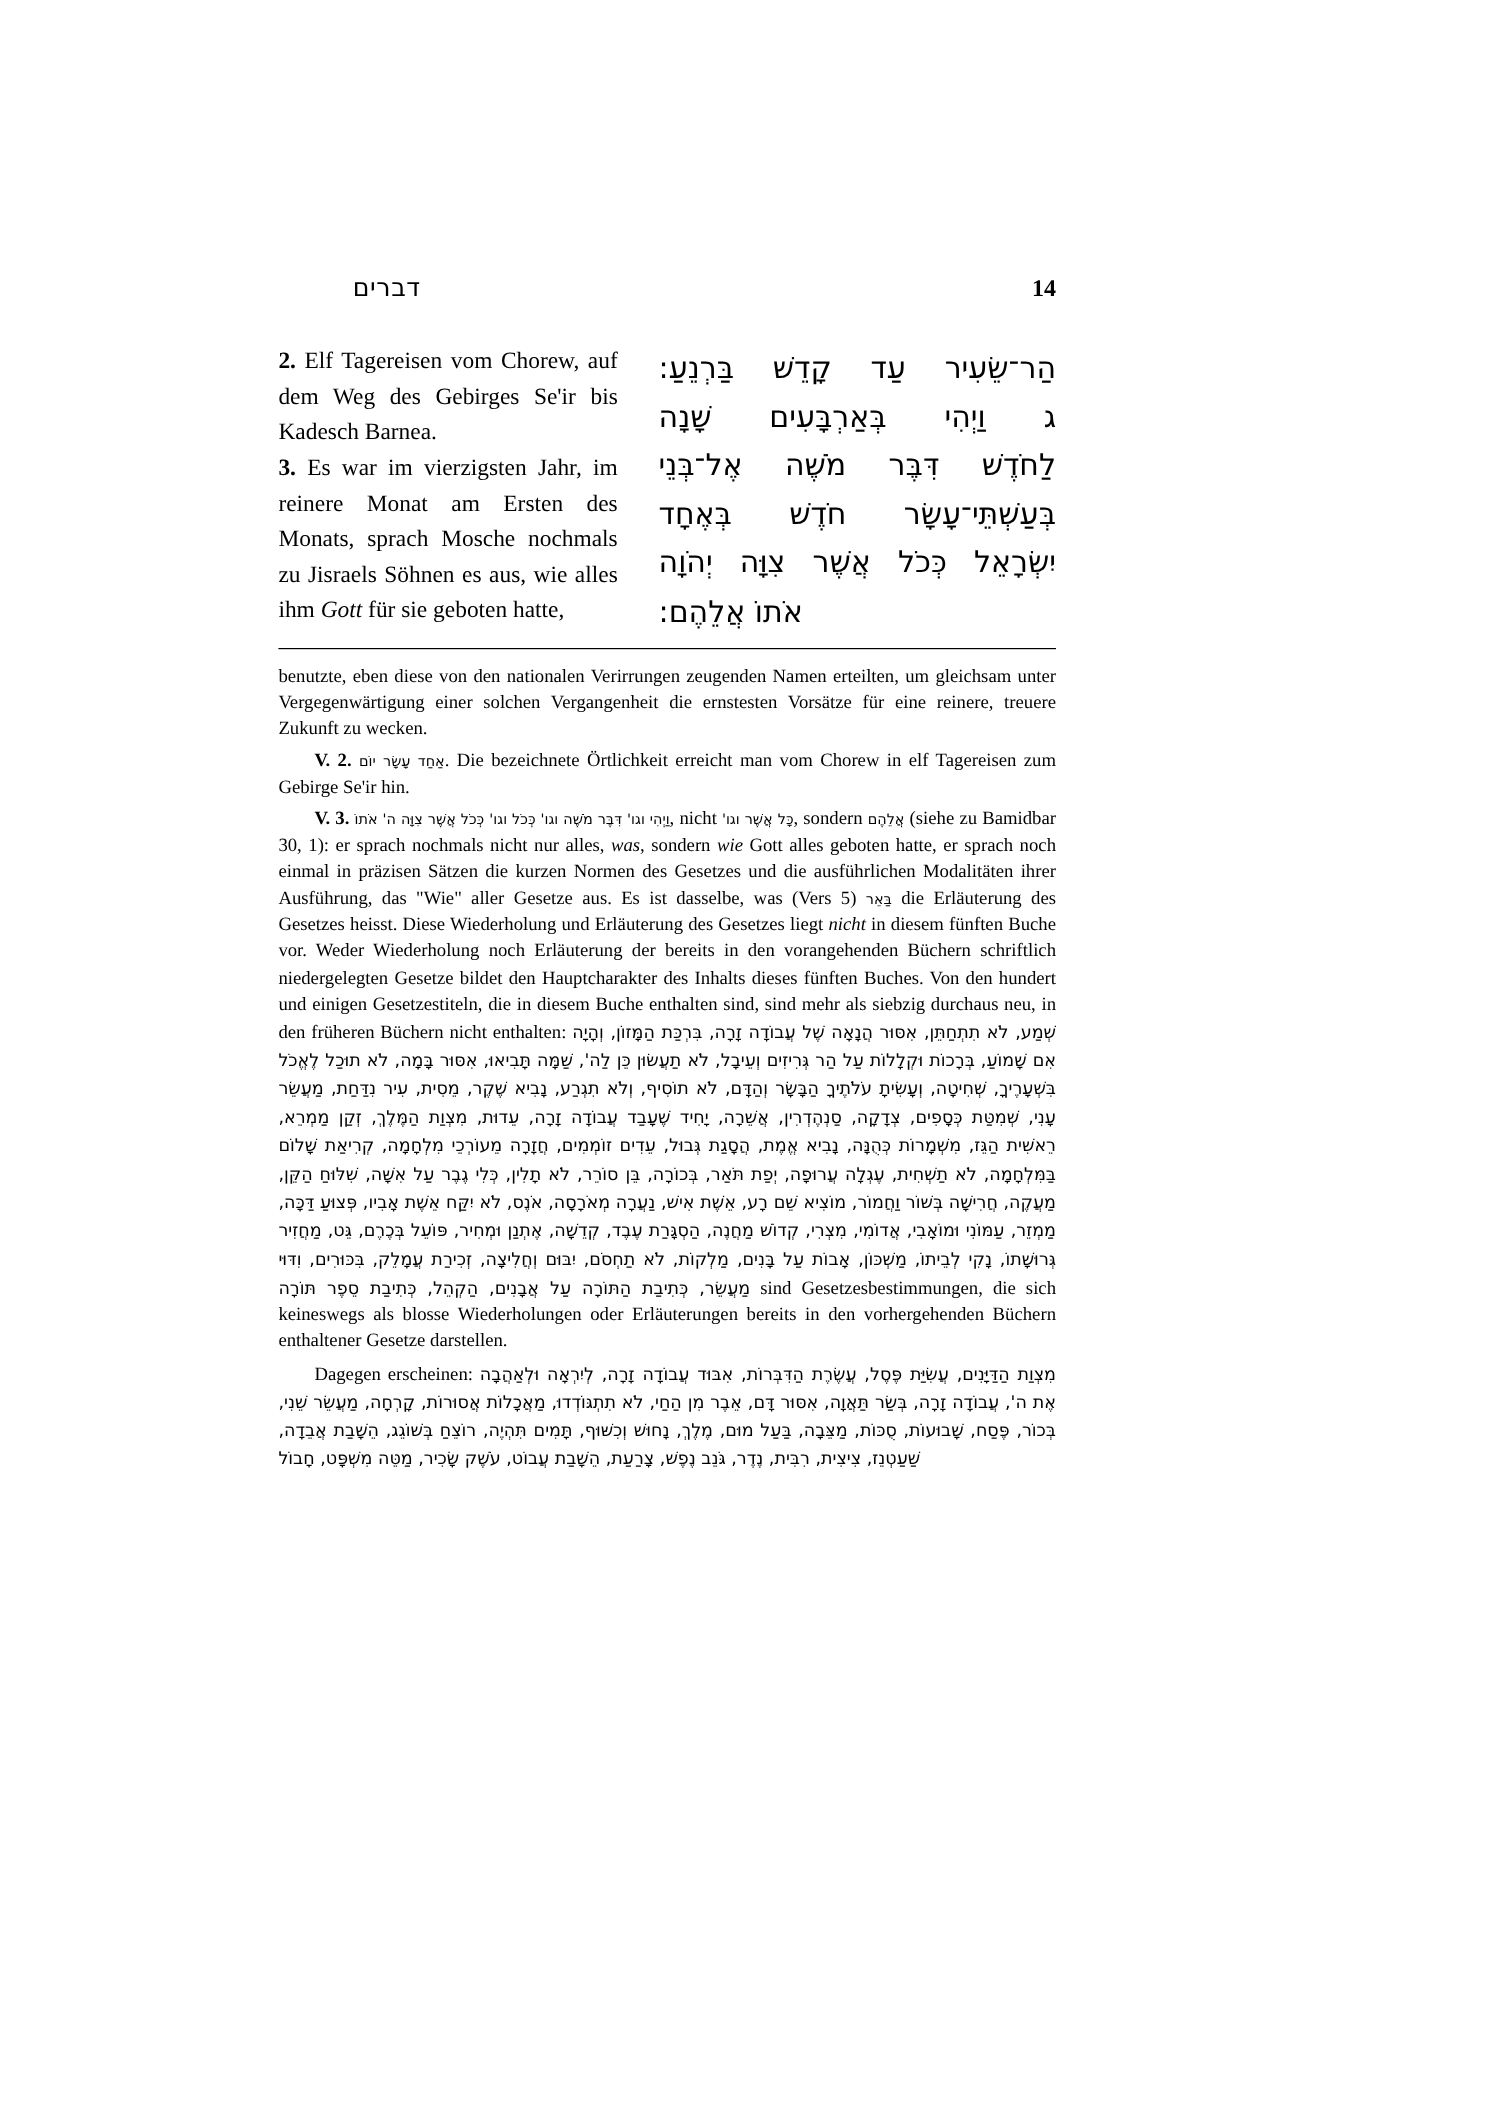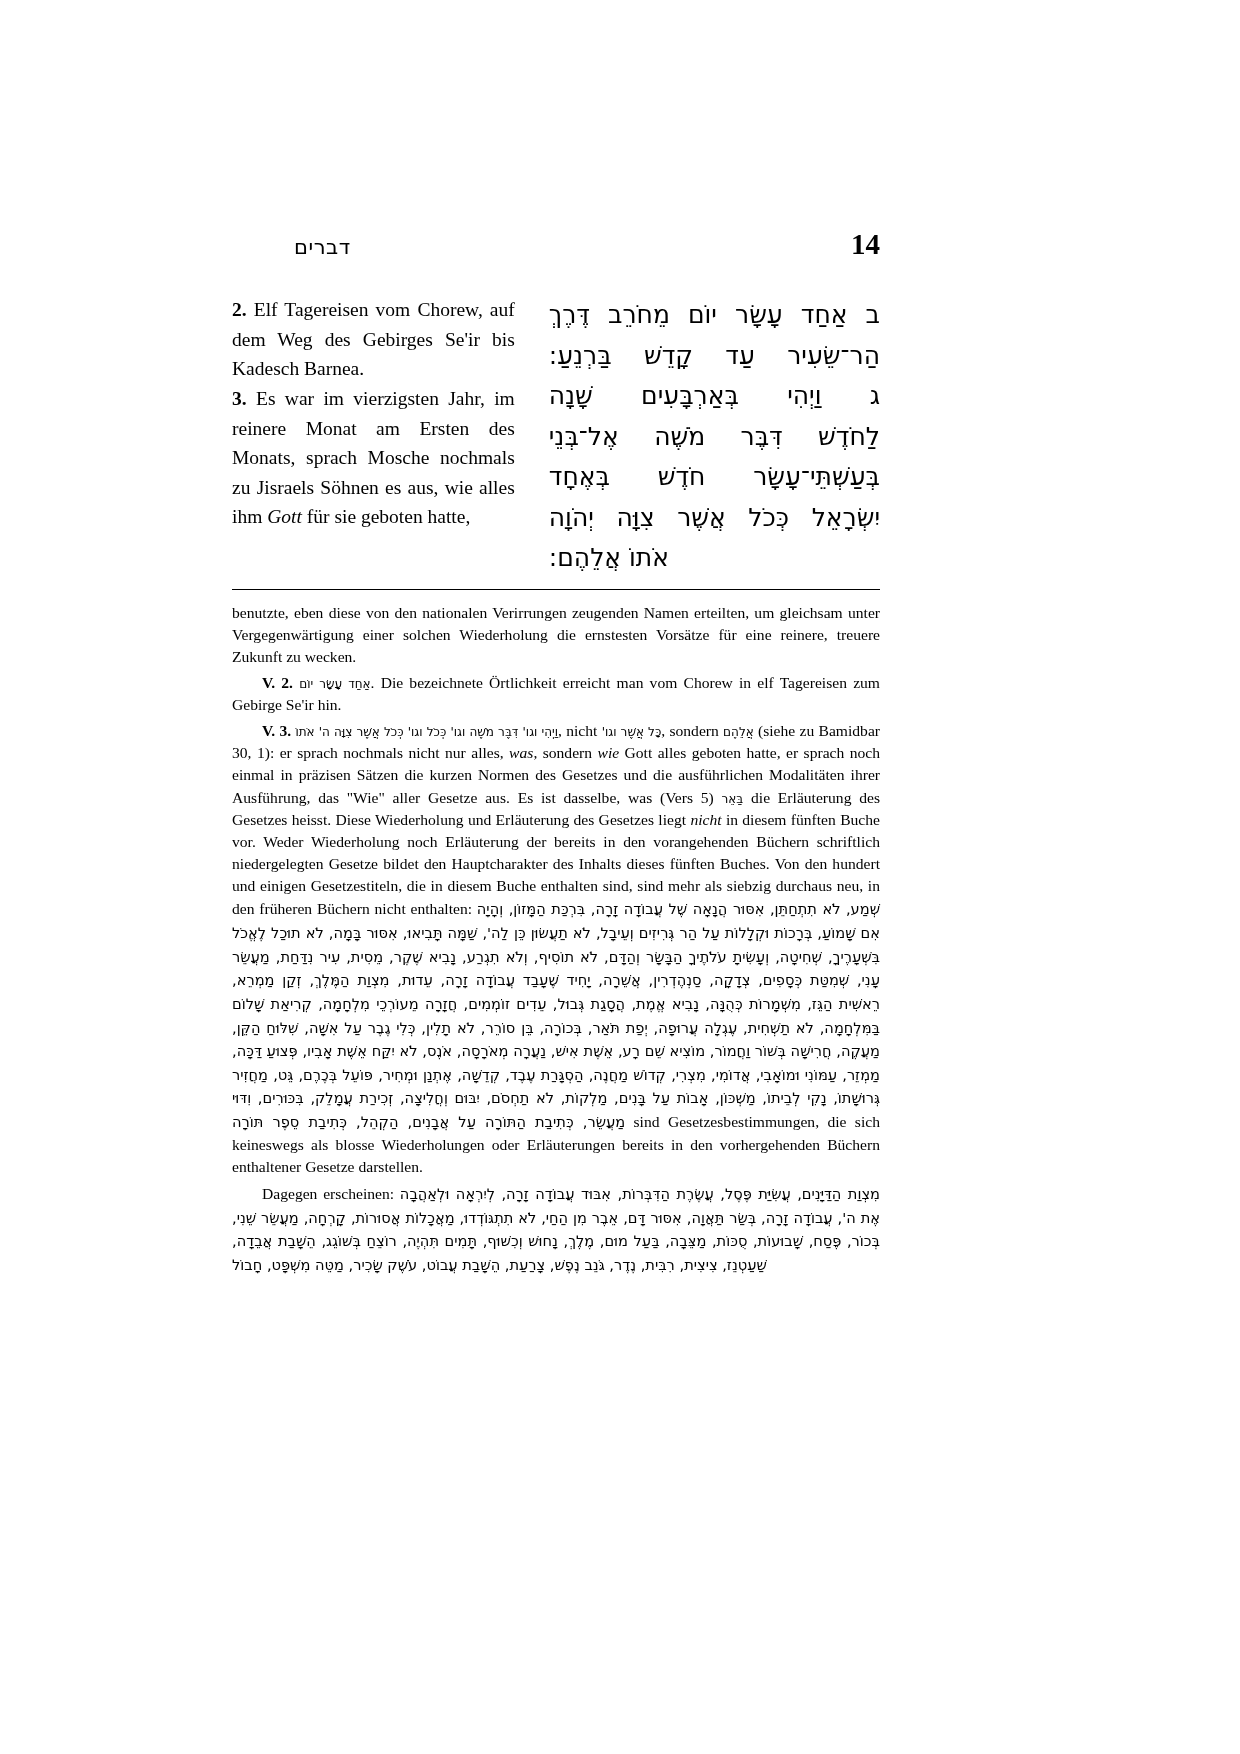--- a/index.html
+++ b/index.html
@@ -42,21 +42,21 @@
     font-family: "DejaVu Sans", sans-serif;
     font-size: 21px;
     letter-spacing: 0.5px;
     direction: rtl;
     margin-left: 62px;
   }
   .runhead .spacer { flex: 1; }
   .runhead .pageno {
     font-family: "Liberation Serif", serif;
     font-weight: bold;
-    font-size: 29px;
+    font-size: 20px;
   }
 
   
   .verseblock {
     display: flex;
     flex-direction: row;
     width: 648px;
     margin-bottom: 6px;
     gap: 20px;
   }
@@ -137,35 +137,34 @@
       <span class="spacer"></span>
       <span class="pageno">14</span>
     </div>
 
     <div class="verseblock">
       <div class="col-de">
         <p><span class="vnum">2.</span><span> Elf Tagereisen vom Chorew, auf dem Weg des Gebirges Se'ir bis Kadesch Barnea.</span></p>
         <p><span class="vnum">3.</span><span> Es war im vierzigsten Jahr, im reinere Monat am Ersten des Monats, sprach Mosche nochmals zu Jisraels Söhnen es aus, wie alles ihm </span><i>Gott</i><span> für sie geboten hatte,</span></p>
       </div>
       <div class="col-he">
-        <p>ב אַחַד עָשָׂר יוֹם מֵחֹרֵב דֶּרֶךְ</p>
         <p>הַר־שֵׂעִיר עַד קָדֵשׁ בַּרְנֵעַ:</p>
         <p>ג וַיְהִי בְּאַרְבָּעִים שָׁנָה</p>
         <p>לַחֹדֶשׁ דִּבֶּר מֹשֶׁה אֶל־בְּנֵי</p>
         <p>בְּעַשְׁתֵּי־עָשָׂר חֹדֶשׁ בְּאֶחָד</p>
         <p>יִשְׂרָאֵל כְּכֹל אֲשֶׁר צִוָּה יְהֹוָה</p>
         <p class="lastline">אֹתוֹ אֲלֵהֶם:</p>
       </div>
     </div>
 
     <hr class="sep">
 
     <div class="commentary">
 
-      <p>benutzte, eben diese von den nationalen Verirrungen zeugenden Namen erteilten, um gleichsam unter Vergegenwärtigung einer solchen Wiederholung die ernstesten Vorsätze für eine reinere, treuere Zukunft zu wecken.</p>
+      <p>benutzte, eben diese von den nationalen Verirrungen zeugenden Namen erteilten, um gleichsam unter Vergegenwärtigung einer solchen Vergangenheit die ernstesten Vorsätze für eine reinere, treuere Zukunft zu wecken.</p>
 
       <p class="indent"><b>V. 2.</b> <span class="heb-inline">אַחַד עָשָׂר יוֹם</span><span>. Die bezeichnete Örtlichkeit erreicht man vom Chorew in elf Tagereisen zum Gebirge Se'ir hin.</span></p>
 
       <p class="indent mixed"><b>V. 3.</b> <span class="heb-inline">כְּכֹל אֲשֶׁר צִוָּה ה' אֹתוֹ</span> <span class="heb-inline">וַיְהִי וגו' דִּבֶּר מֹשֶׁה וגו' כְּכֹל וגו'</span><span>, nicht </span><span class="heb-inline">כָּל אֲשֶׁר וגו'</span><span>, sondern </span><span class="heb-inline">אֲלֵהֶם</span><span> (siehe zu Bamidbar 30, 1): er sprach nochmals nicht nur alles, </span><i>was</i><span>, sondern </span><i>wie</i><span> Gott alles geboten hatte, er sprach noch einmal in präzisen Sätzen die kurzen Normen des Gesetzes und die ausführlichen Modalitäten ihrer Ausführung, das "Wie" aller Gesetze aus. Es ist dasselbe, was (Vers 5) </span><span class="heb-inline">בַּאֵר</span><span> die Erläuterung des Gesetzes heisst. Diese Wiederholung und Erläuterung des Gesetzes liegt </span><i>nicht</i><span> in diesem fünften Buche vor. Weder Wiederholung noch Erläuterung der bereits in den vorangehenden Büchern schriftlich niedergelegten Gesetze bildet den Hauptcharakter des Inhalts dieses fünften Buches. Von den hundert und einigen Gesetzestiteln, die in diesem Buche enthalten sind, sind mehr als siebzig durchaus neu, in den früheren Büchern nicht enthalten: </span><span class="heb-run">שְׁמַע, לֹא תִתְחַתֵּן, אִסּוּר הֲנָאָה שֶׁל עֲבוֹדָה זָרָה, בִּרְכַּת הַמָּזוֹן, וְהָיָה אִם שָׁמוֹעַ, בְּרָכוֹת וּקְלָלוֹת עַל הַר גְּרִיזִים וְעֵיבָל, לֹא תַעֲשׂוּן כֵּן לַה', שַׁמָּה תָּבִיאוּ, אִסּוּר בָּמָה, לֹא תוּכַל לֶאֱכֹל בִּשְׁעָרֶיךָ, שְׁחִיטָה, וְעָשִׂיתָ עֹלֹתֶיךָ הַבָּשָׂר וְהַדָּם, לֹא תוֹסִיף, וְלֹא תִגְרַע, נָבִיא שֶׁקֶר, מֵסִית, עִיר נִדַּחַת, מַעֲשֵׂר עָנִי, שְׁמִטַּת כְּסָפִים, צְדָקָה, סַנְהֶדְרִין, אֲשֵׁרָה, יָחִיד שֶׁעָבַד עֲבוֹדָה זָרָה, עֵדוּת, מִצְוַת הַמֶּלֶךְ, זְקַן מַמְרֵא, רֵאשִׁית הַגֵּז, מִשְׁמָרוֹת כְּהֻנָּה, נָבִיא אֱמֶת, הֲסָגַת גְּבוּל, עֵדִים זוֹמְמִים, חֲזָרָה מֵעוֹרְכֵי מִלְחָמָה, קְרִיאַת שָׁלוֹם בַּמִּלְחָמָה, לֹא תַשְׁחִית, עֶגְלָה עֲרוּפָה, יְפַת תֹּאַר, בְּכוֹרָה, בֵּן סוֹרֵר, לֹא תָלִין, כְּלִי גֶבֶר עַל אִשָּׁה, שִׁלּוּחַ הַקֵּן, מַעֲקֶה, חֲרִישָׁה בְּשׁוֹר וַחֲמוֹר, מוֹצִיא שֵׁם רָע, אֵשֶׁת אִישׁ, נַעֲרָה מְאֹרָסָה, אֹנֶס, לֹא יִקַּח אֵשֶׁת אָבִיו, פְּצוּעַ דַּכָּה, מַמְזֵר, עַמּוֹנִי וּמוֹאָבִי, אֲדוֹמִי, מִצְרִי, קְדוֹשׁ מַחֲנֶה, הַסְגָּרַת עֶבֶד, קְדֵשָׁה, אֶתְנַן וּמְחִיר, פּוֹעֵל בְּכֶרֶם, גֵּט, מַחֲזִיר גְּרוּשָׁתוֹ, נָקִי לְבֵיתוֹ, מַשְׁכּוֹן, אָבוֹת עַל בָּנִים, מַלְקוֹת, לֹא תַחְסֹם, יִבּוּם וְחֲלִיצָה, זְכִירַת עֲמָלֵק, בִּכּוּרִים, וִדּוּי מַעֲשֵׂר, כְּתִיבַת הַתּוֹרָה עַל אֲבָנִים, הַקְהֵל, כְּתִיבַת סֵפֶר תּוֹרָה</span><span> sind Gesetzesbestimmungen, die sich keineswegs als blosse Wiederholungen oder Erläuterungen bereits in den vorhergehenden Büchern enthaltener Gesetze darstellen.</span></p>
 
       <p class="indent mixed"><span>Dagegen erscheinen: </span><span class="heb-run">מִצְוַת הַדַּיָּנִים, עֲשִׂיַּת פֶּסֶל, עֲשֶׂרֶת הַדִּבְּרוֹת, אִבּוּד עֲבוֹדָה זָרָה, לְיִרְאָה וּלְאַהֲבָה אֶת ה', עֲבוֹדָה זָרָה, בְּשַׂר תַּאֲוָה, אִסּוּר דָּם, אֵבֶר מִן הַחַי, לֹא תִתְגּוֹדְדוּ, מַאֲכָלוֹת אֲסוּרוֹת, קָרְחָה, מַעֲשֵׂר שֵׁנִי, בְּכוֹר, פֶּסַח, שָׁבוּעוֹת, סֻכּוֹת, מַצֵּבָה, בַּעַל מוּם, מֶלֶךְ, נָחוּשׁ וְכִשּׁוּף, תָּמִים תִּהְיֶה, רוֹצֵחַ בְּשׁוֹגֵג, הֵשָׁבַת אֲבֵדָה, שַׁעַטְנֵז, צִיצִית, רִבִּית, נֶדֶר, גֹּנֵב נֶפֶשׁ, צָרַעַת, הֵשָׁבַת עֲבוֹט, עֹשֶׁק שָׂכִיר, מַטֵּה מִשְׁפָּט, חָבוֹל</span></p>
 
     </div>
   </div>
 </div>

